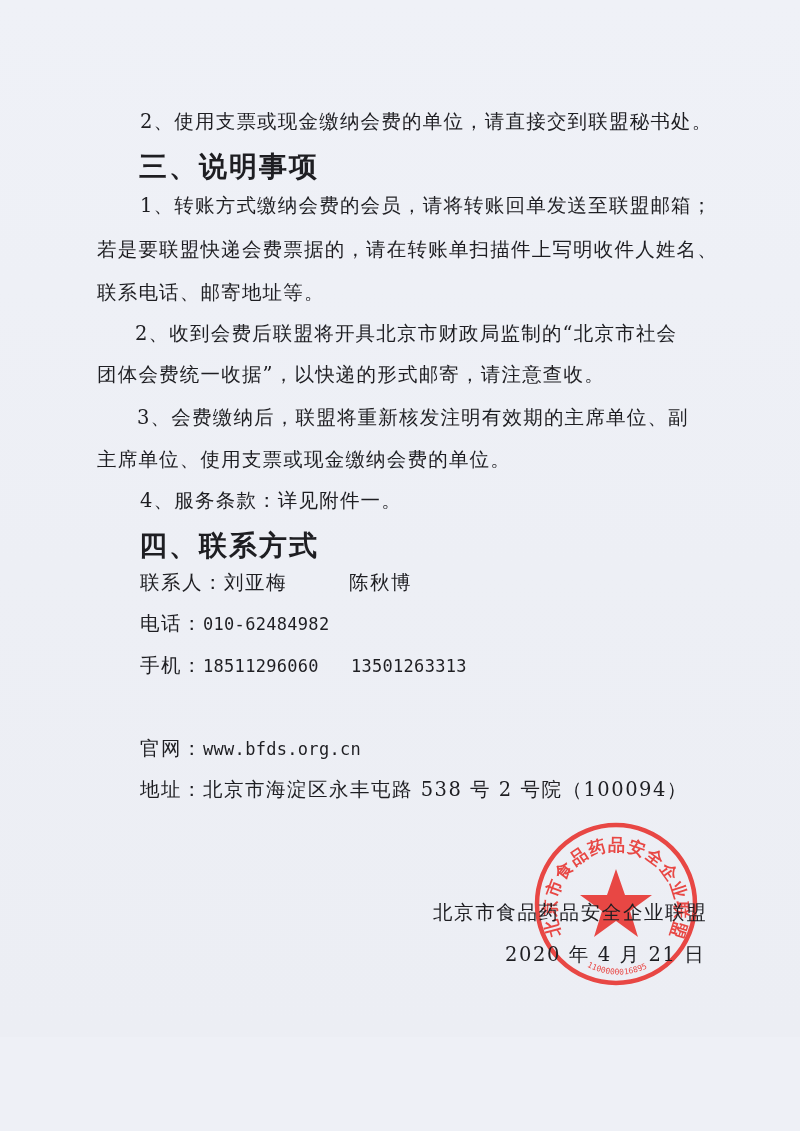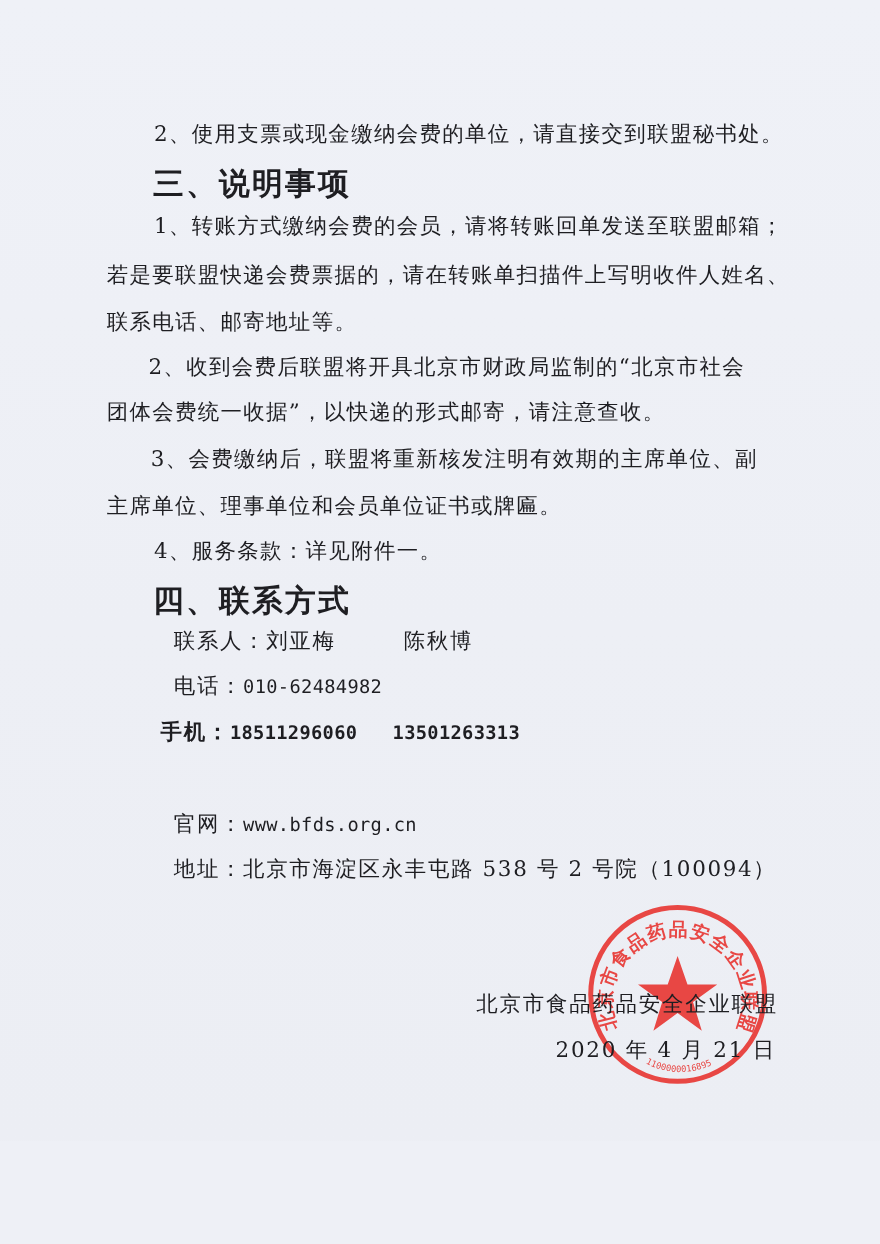--- a/index.html
+++ b/index.html
@@ -31,21 +31,20 @@
       line-height: 1;
     }
     .heading {
       font-family: "DejaVu Sans", "Liberation Sans", sans-serif;
       font-weight: bold;
       font-size: 28px;
       letter-spacing: 2px;
     }
     .contact-label {
       letter-spacing: 1.5px;
-      margin-left: 18px;
     }
     .contact-value {
       font-family: "DejaVu Sans Mono", "Liberation Mono", monospace;
       font-size: 17px;
       letter-spacing: 0.3px;
     }
     .gap {
       display: inline-block;
     }
     .stamp {
@@ -77,35 +76,35 @@
   <div class="line heading" style="left:139px; top:153px;">三、说明事项</div>
 
   <div class="line" style="left:140px; top:196px;">1、转账方式缴纳会费的会员，请将转账回单发送至联盟邮箱；</div>
   <div class="line" style="left:97px; top:240px;">若是要联盟快递会费票据的，请在转账单扫描件上写明收件人姓名、</div>
   <div class="line" style="left:97px; top:283px;">联系电话、邮寄地址等。</div>
 
   <div class="line" style="left:135px; top:324px;">2、收到会费后联盟将开具北京市财政局监制的“北京市社会</div>
   <div class="line" style="left:97px; top:365px;">团体会费统一收据”，以快递的形式邮寄，请注意查收。</div>
 
   <div class="line" style="left:137px; top:408px;">3、会费缴纳后，联盟将重新核发注明有效期的主席单位、副</div>
-  <div class="line" style="left:97px; top:450px;">主席单位、理事单位和会员单位证书或牌匾。</div>
+  <div class="line" style="left:97px; top:450px;">主席单位、使用支票或现金缴纳会费的单位。</div>
 
   <div class="line" style="left:140px; top:491px;">4、服务条款：详见附件一。</div>
 
   <div class="line heading" style="left:139px; top:532px;">四、联系方式</div>
 
   <div class="line contact-label" style="left:140px; top:573px;">
     <span>联系人：</span><span>刘亚梅</span><span class="gap" style="width:62px;"></span><span>陈秋博</span>
   </div>
 
   <div class="line contact-label" style="left:140px; top:614px;">
     <span>电话：</span><span class="contact-value">010-62484982</span>
   </div>
 
-  <div class="line contact-label" style="left:128px; top:656px;font-weight:bold;">
+  <div class="line contact-label" style="left:140px; top:656px;">
     <span>手机：</span><span class="contact-value">18511296060</span><span class="gap" style="width:32px;"></span><span class="contact-value">13501263313</span>
   </div>
 
 
   <div class="line contact-label" style="left:140px; top:739px;">
     <span>官网：</span><span class="contact-value">www.bfds.org.cn</span>
   </div>
 
   <div class="line contact-label" style="left:140px; top:780px;">
     <span>地址：</span><span>北京市海淀区永丰屯路 538 号 2 号院（100094）</span>

